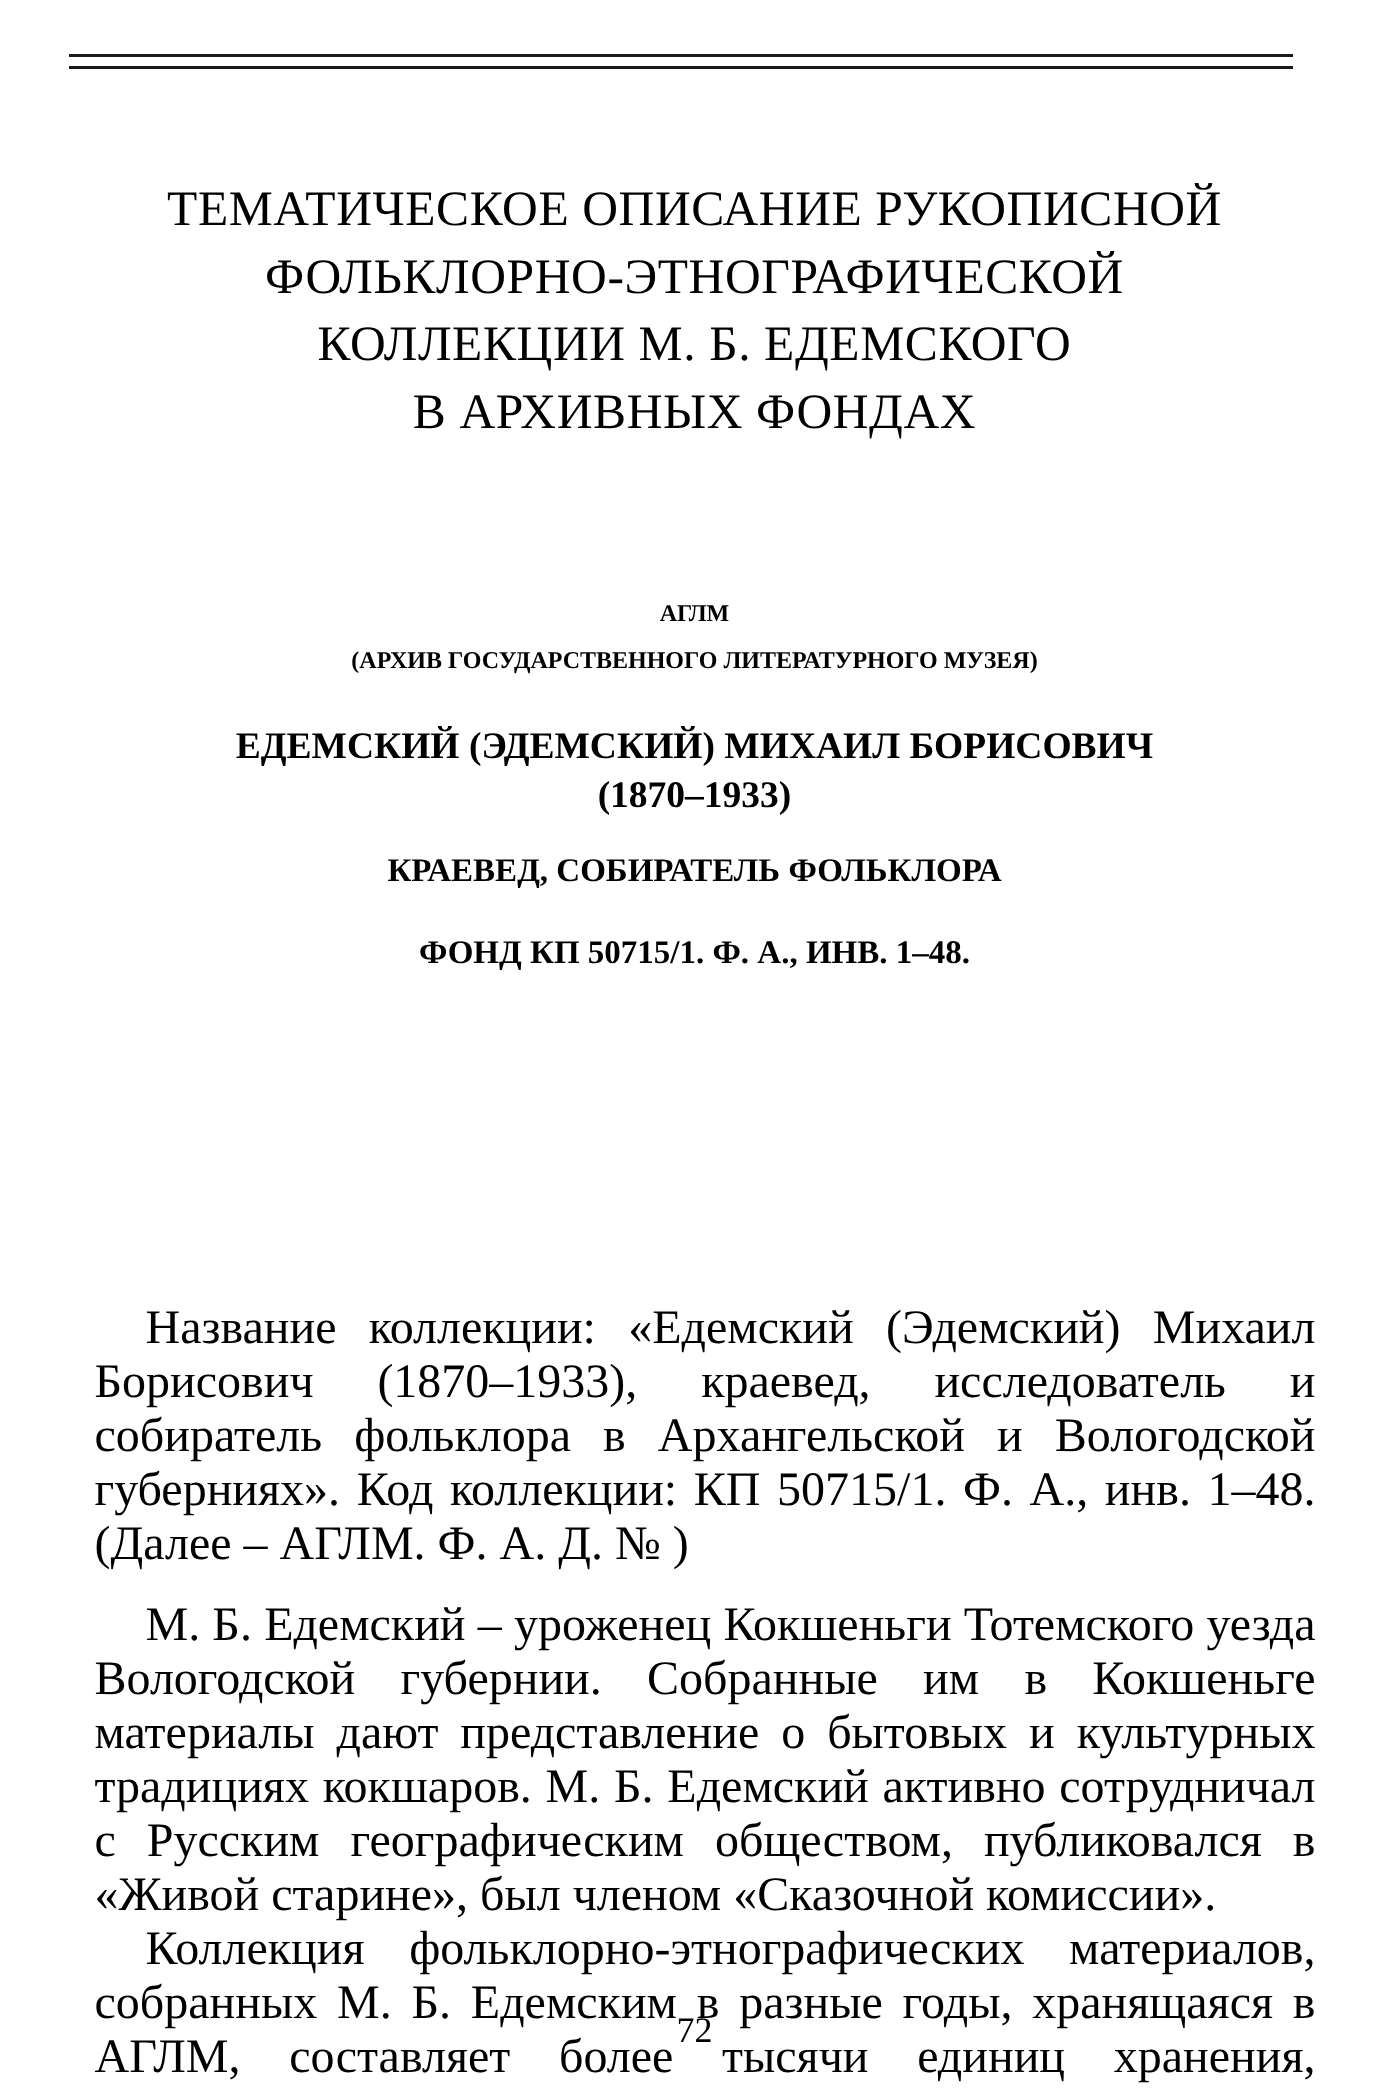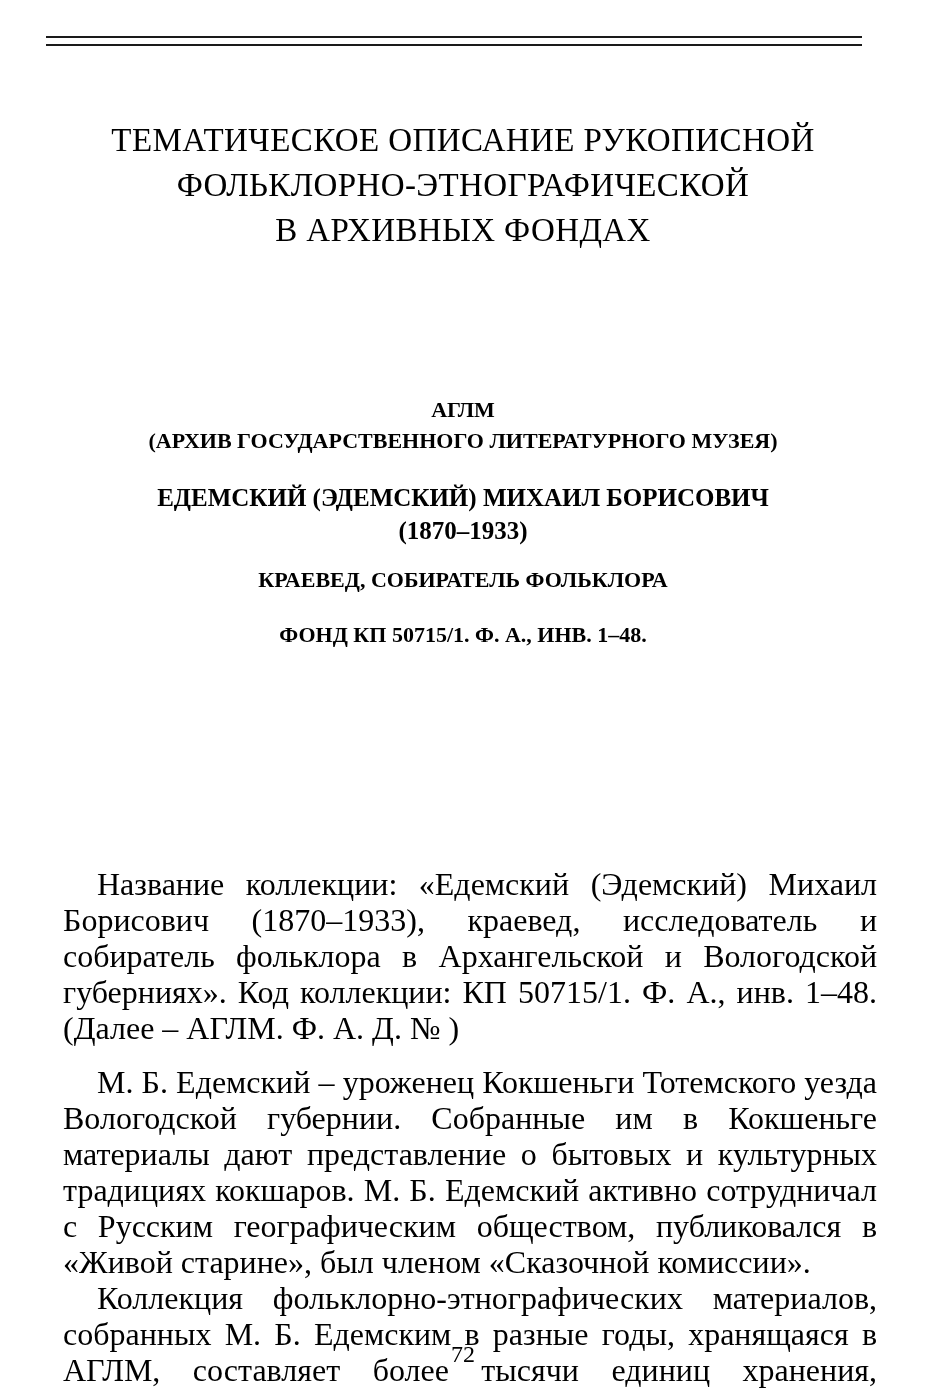--- a/index.html
+++ b/index.html
@@ -68,21 +68,21 @@
     width: 926px;
     text-align: center;
     font-weight: 700;
     font-family: "Liberation Serif", "DejaVu Serif", serif;
   }
   .head-block .hline {
     display: block;
     white-space: nowrap;
   }
 
-  #block-aglm   { top: 394px; font-size: 22px; line-height: 31px; }
+  #block-aglm   { top: 394px; font-size: 16px; line-height: 31px; }
   #block-person { top: 481px; font-size: 25px; line-height: 33px; }
   #block-role   { top: 563px; font-size: 22px; line-height: 33px; text-align: center; }
   #block-fond   { top: 619px; font-size: 22px; line-height: 31px; }
 
   
   #block-desc {
     position: absolute;
     left: 0;
     top: 712px;
     width: 926px;
@@ -136,20 +136,21 @@
 <div class="page">
 
   <div class="rules">
     <div class="rule"></div>
     <div class="rule second"></div>
   </div>
 
   <h1 class="doc-title">
     <span class="tline">ТЕМАТИЧЕСКОЕ ОПИСАНИЕ РУКОПИСНОЙ</span>
     <span class="tline">ФОЛЬКЛОРНО-ЭТНОГРАФИЧЕСКОЙ</span>
+    <span class="tline">КОЛЛЕКЦИИ М. Б. ЕДЕМСКОГО</span>
     <span class="tline">В АРХИВНЫХ ФОНДАХ</span>
   </h1>
 
   <div class="head-block" id="block-aglm">
     <span class="hline">АГЛМ</span>
     <span class="hline">(АРХИВ ГОСУДАРСТВЕННОГО ЛИТЕРАТУРНОГО МУЗЕЯ)</span>
   </div>
 
   <div class="head-block" id="block-person">
     <span class="hline">ЕДЕМСКИЙ (ЭДЕМСКИЙ) МИХАИЛ БОРИСОВИЧ</span>

